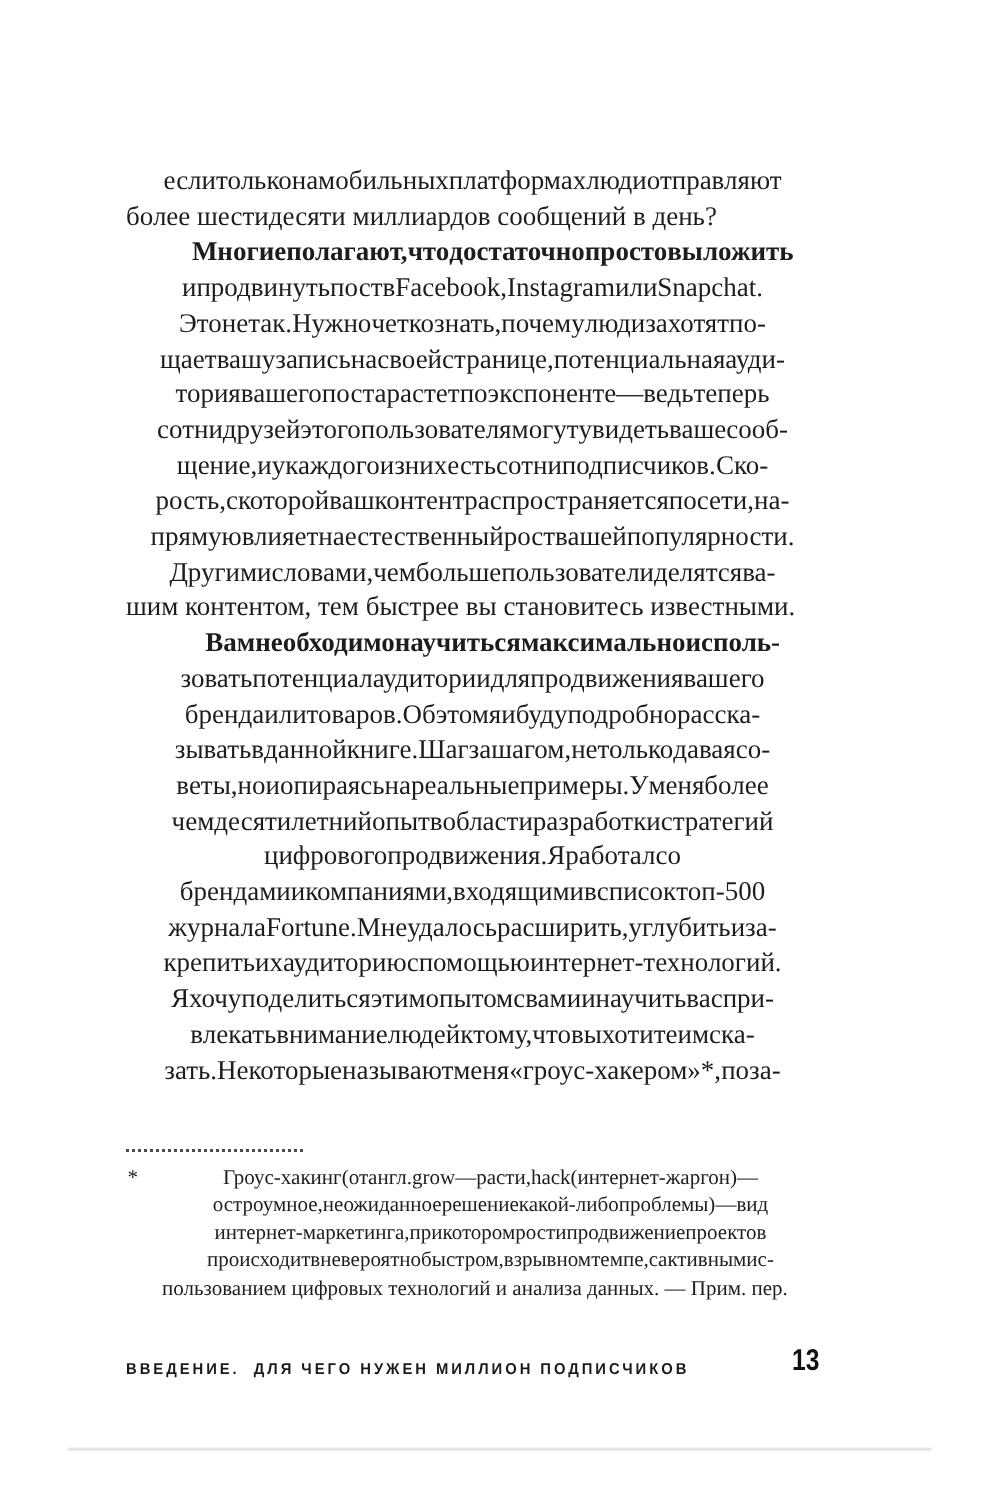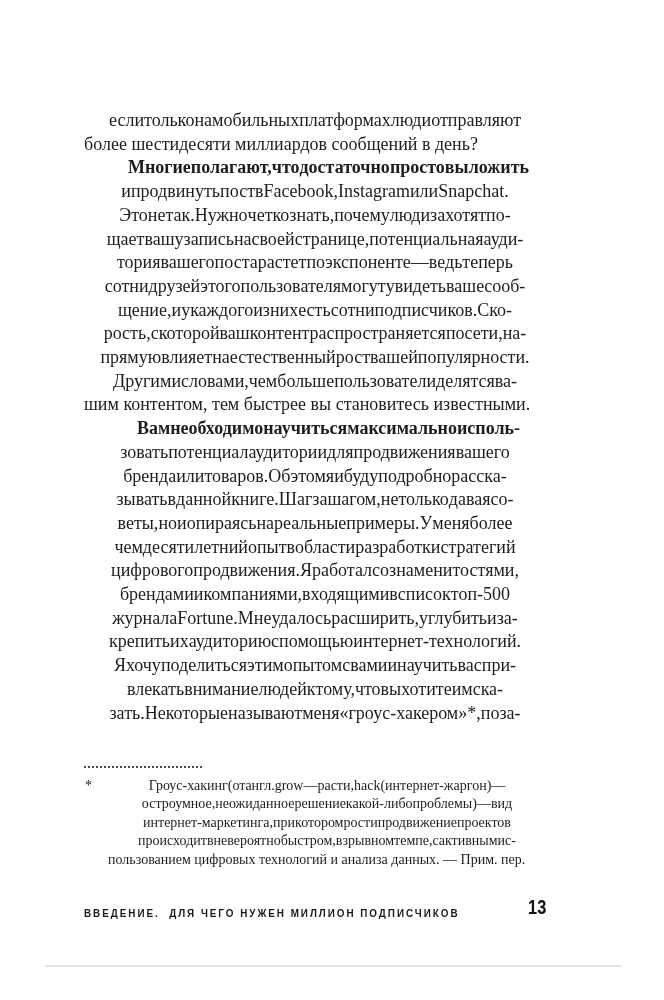--- a/index.html
+++ b/index.html
@@ -272,21 +272,20 @@
         <span>области</span>
         <span>разработки</span>
         <span>стратегий</span>
       </div>
       <div class="bl jline">
         <span>цифрового</span>
         <span>продвижения.</span>
         <span>Я</span>
         <span>работал</span>
         <span>со</span>
-        <span>знаменитостями,</span>
       </div>
       <div class="bl jline">
         <span>брендами</span>
         <span>и</span>
         <span>компаниями,</span>
         <span>входящими</span>
         <span>в</span>
         <span>список</span>
         <span>топ-500</span>
       </div>

